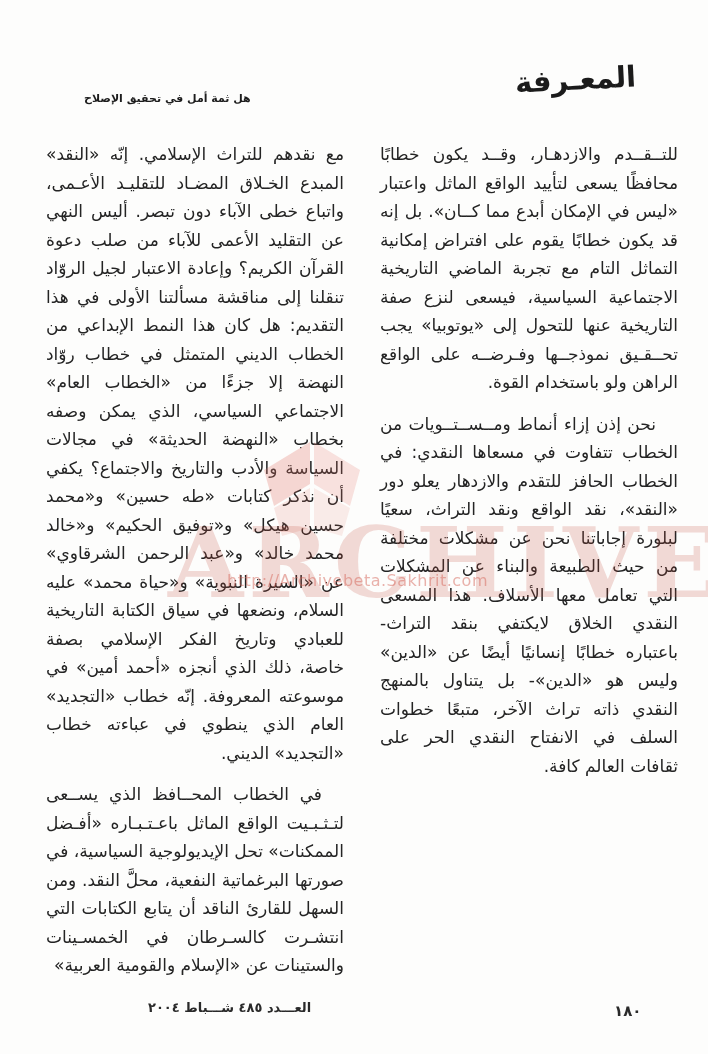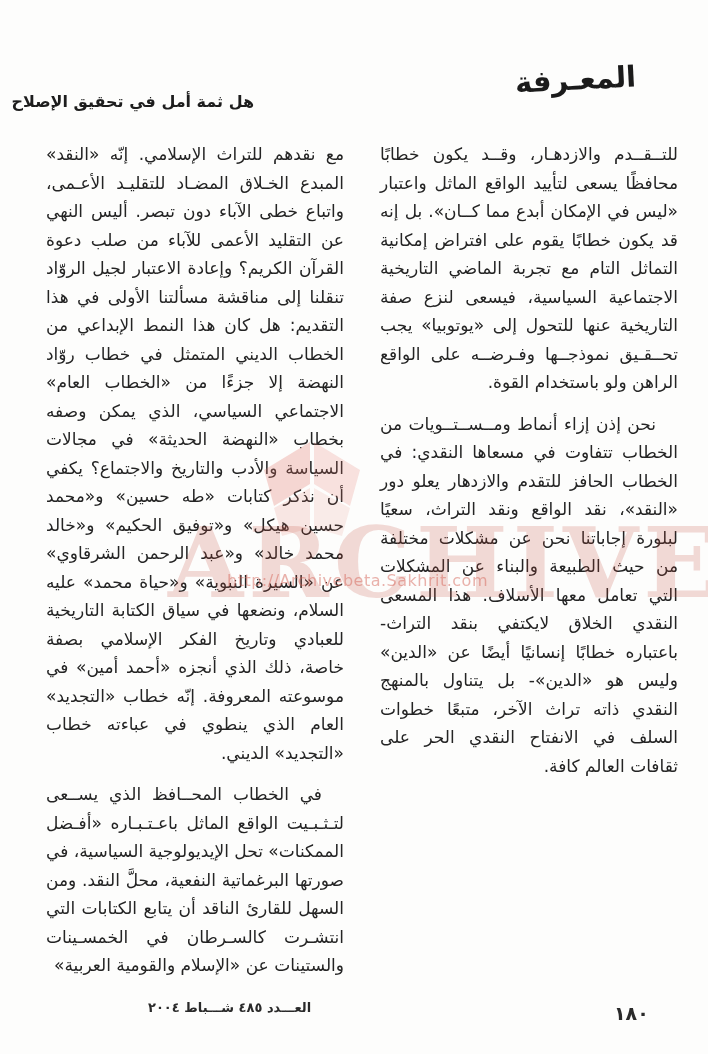--- a/index.html
+++ b/index.html
@@ -16,21 +16,21 @@
   .logo{
     position:absolute;top:62px;left:536px;width:100px;
     font-size:29px;font-weight:bold;direction:rtl;
     transform:rotate(-3deg);
     letter-spacing:1px;
     color:#1b1b1b;
   }
   .article-title{
     position:absolute;top:92px;left:84px;width:170px;
     direction:rtl;text-align:left;
-    font-size:16px;font-weight:bold;color:#1d1d1d;
+    font-size:11px;font-weight:bold;color:#1d1d1d;
     white-space:nowrap;
   }
   
   .col{
     position:absolute;top:140px;
     width:298px;
     direction:rtl;
     text-align:justify;
     font-size:17px;
     line-height:28.5px;
@@ -57,21 +57,21 @@
     white-space:nowrap;
   }
   
   .footer-issue{
     position:absolute;top:1000px;left:148px;
     direction:rtl;font-size:13px;font-weight:bold;color:#2a2a2a;
     white-space:nowrap;letter-spacing:.5px;text-align:center;
   }
   .footer-page{
     position:absolute;top:1002px;left:614px;
-    font-size:19px;font-weight:bold;color:#2a2a2a;
+    font-size:15px;font-weight:bold;color:#2a2a2a;
     direction:rtl;
   }
 </style>
 </head>
 <body>
 
 <div class="page">
 
   <div class="logo">
     <span>المعـرفة</span>

